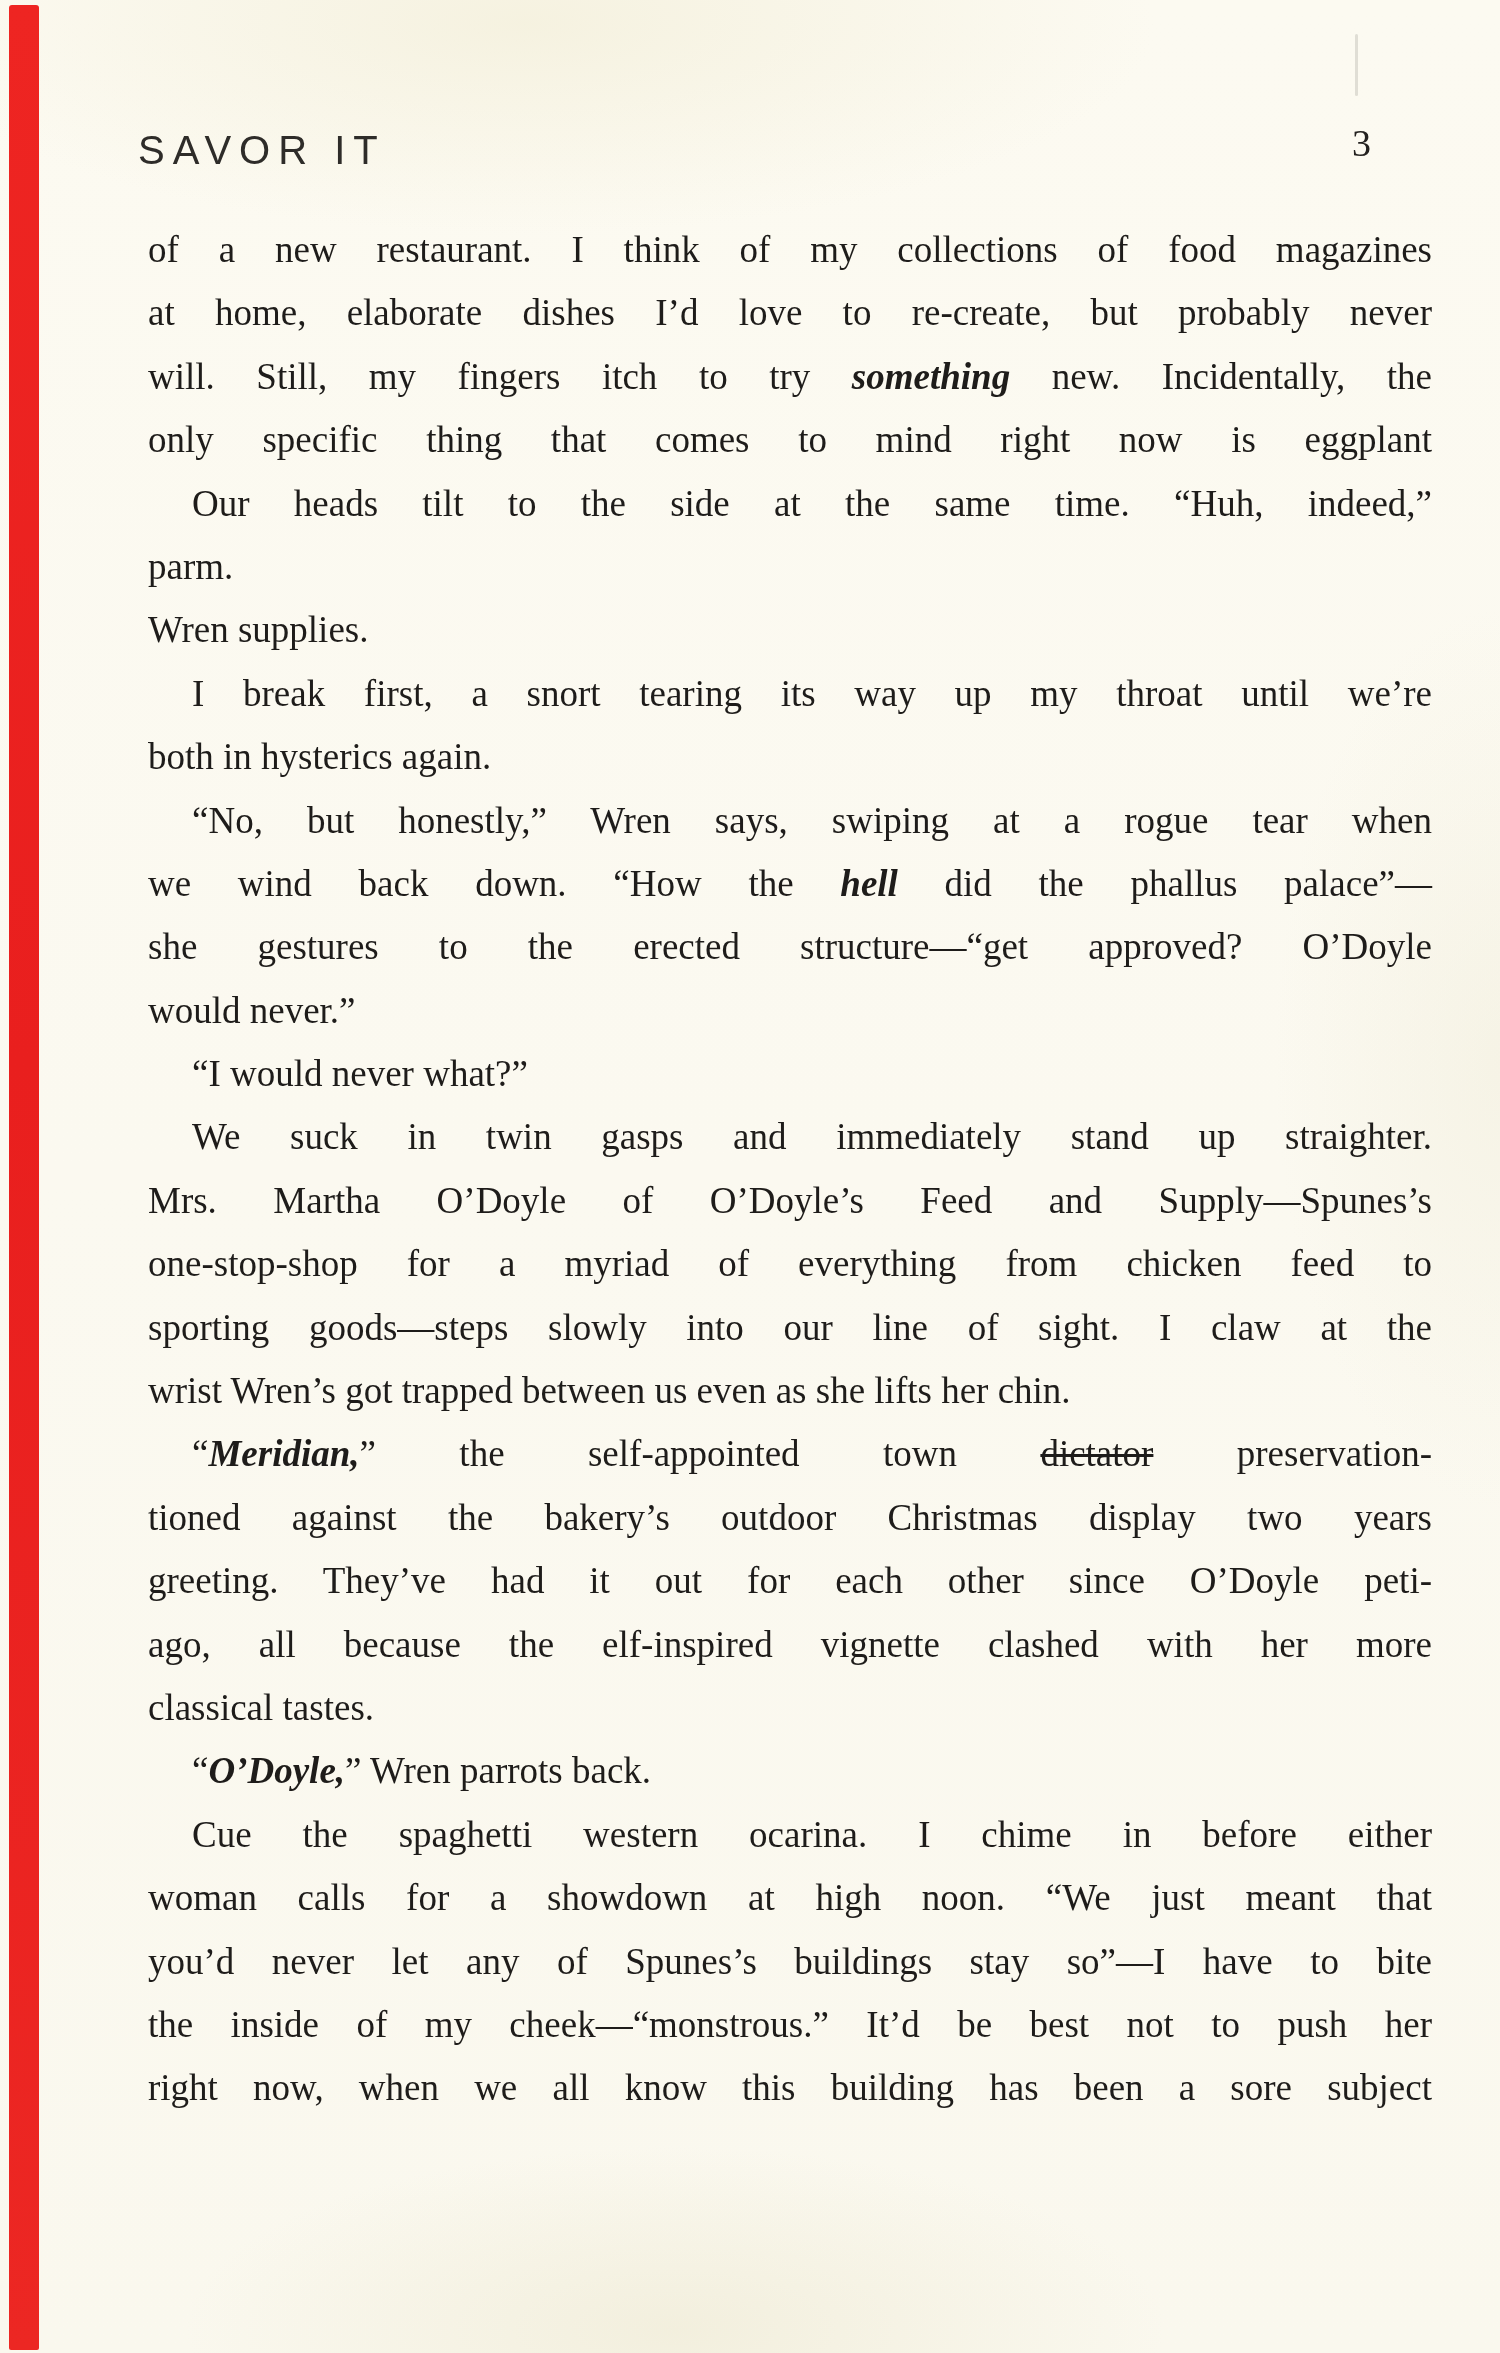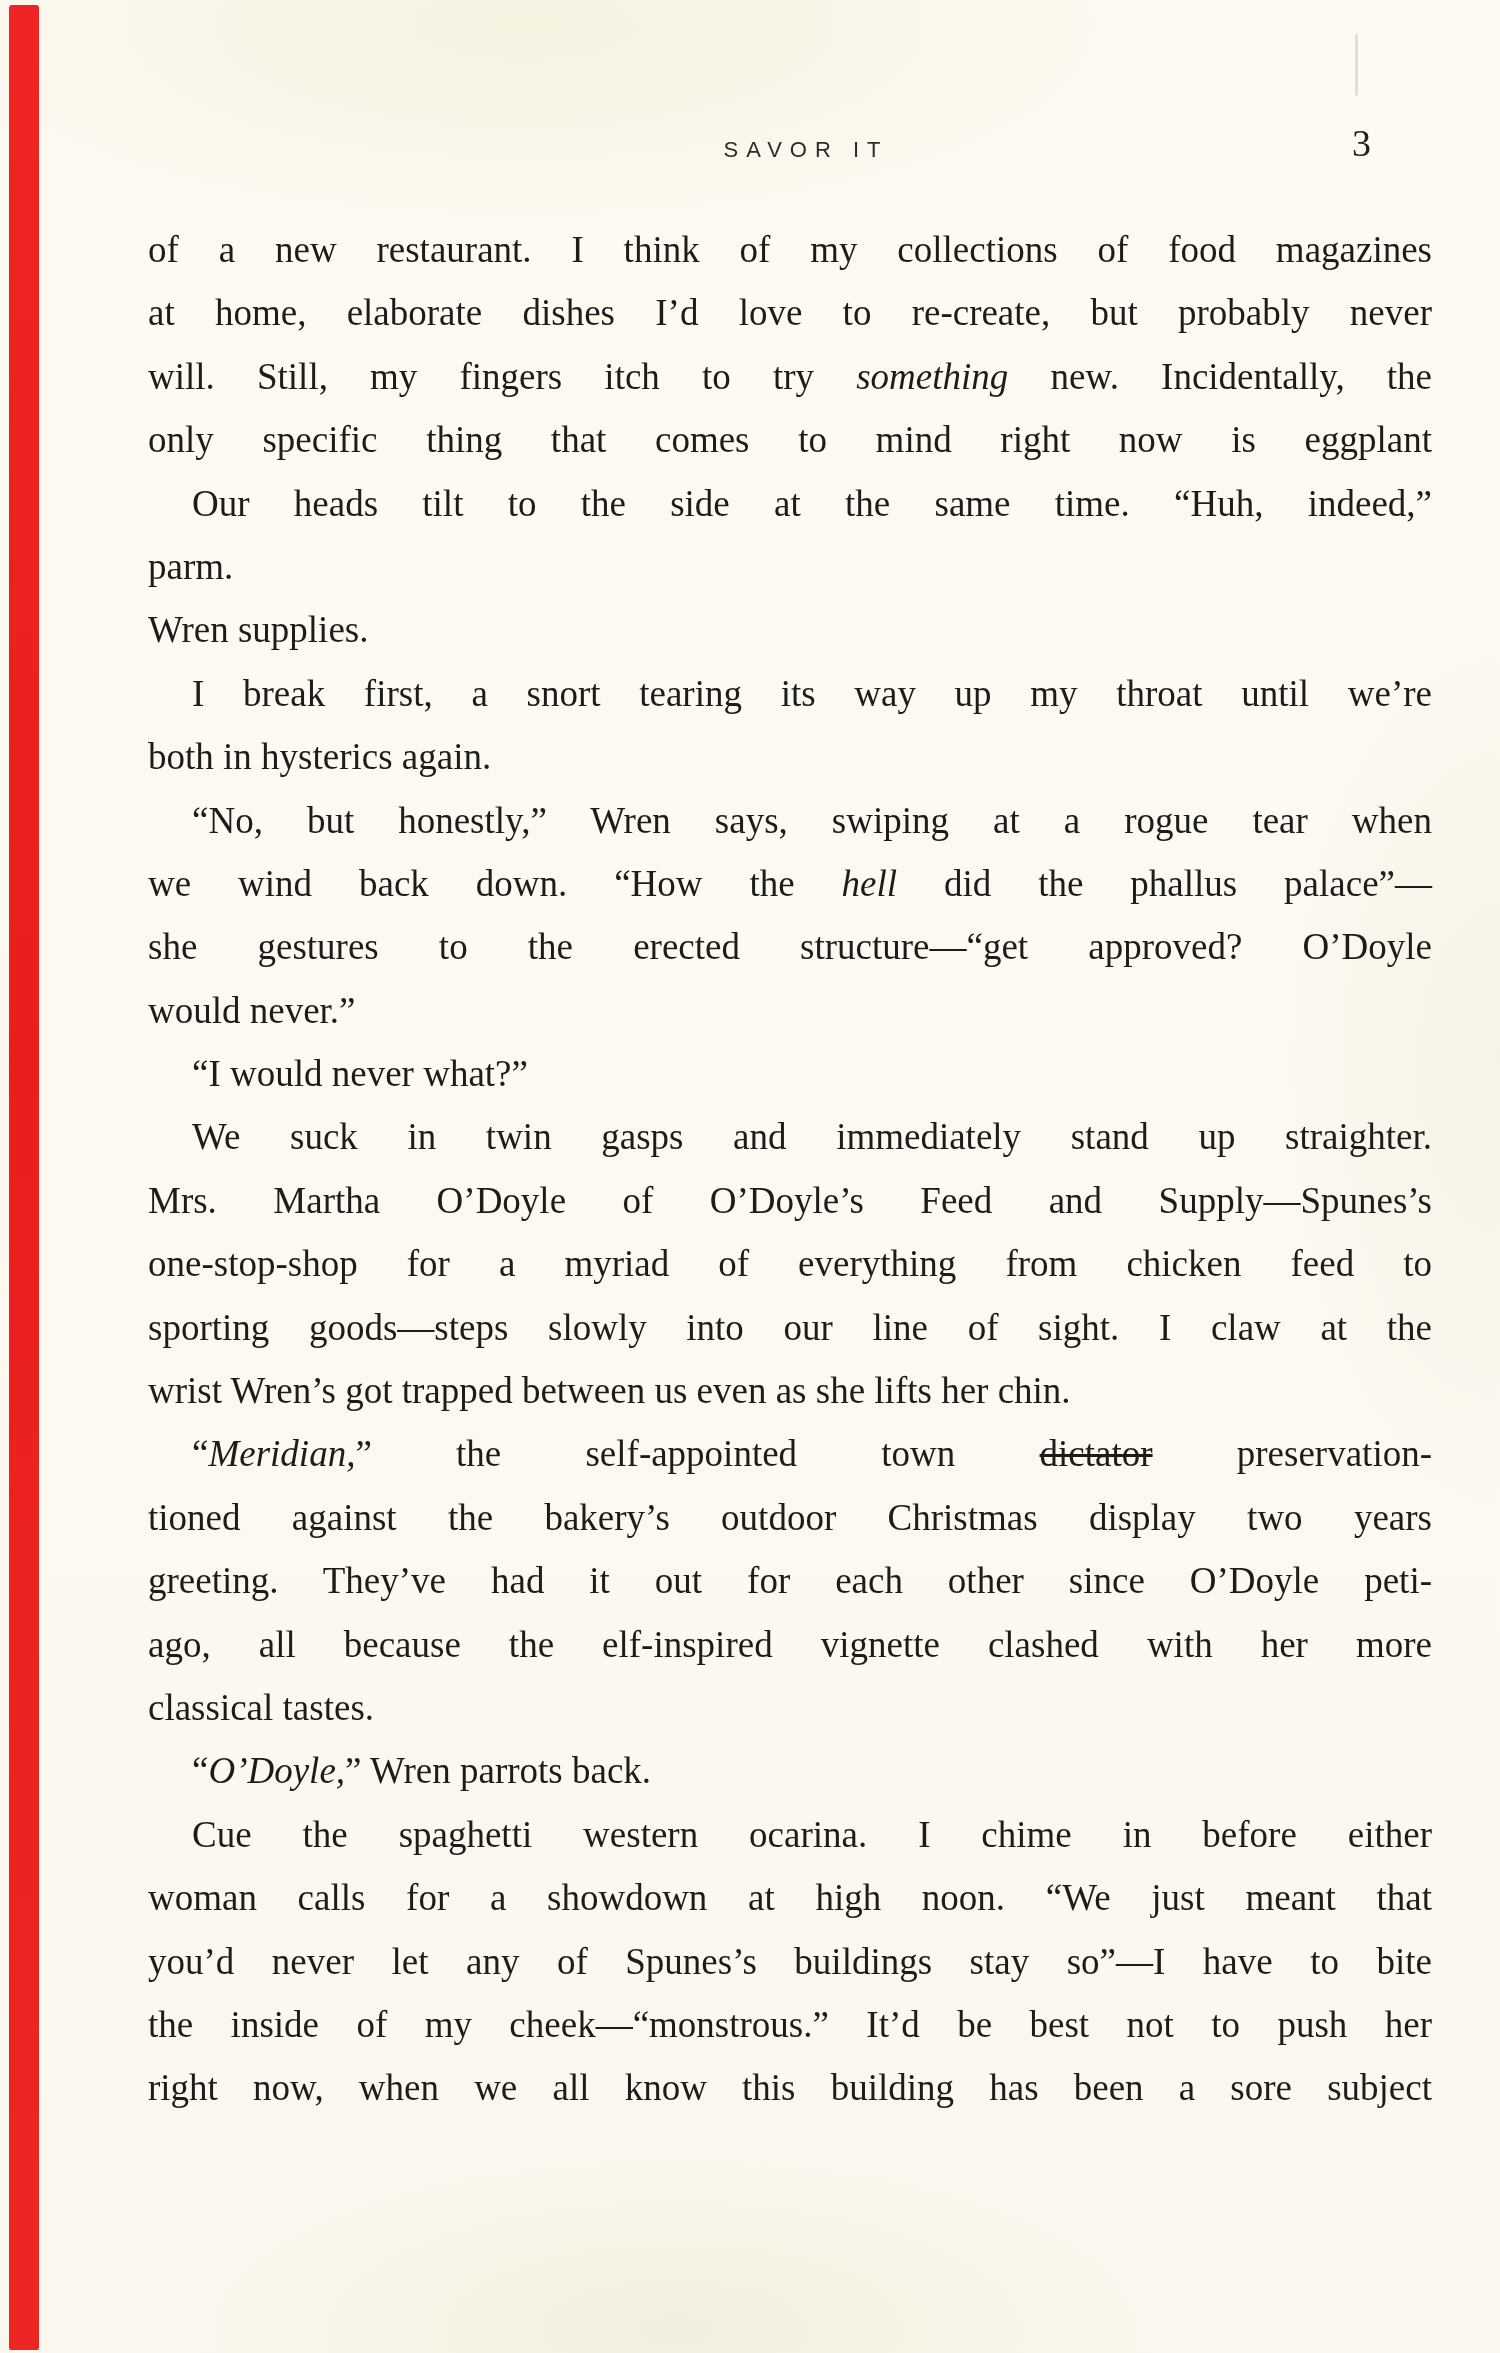--- a/index.html
+++ b/index.html
@@ -21,24 +21,23 @@
   }
   
   .spine {
     position: absolute;
     left: 9px; top: 5px; bottom: 3px; width: 30px;
     background: linear-gradient(180deg, #ee2522 0%, #e91f1e 45%, #ec2723 100%);
     border-radius: 3px 3px 2px 2px;
   }
   .runhead {
     position: absolute;
-    left: 164px; top: 128px; width: 1284px; height: 44px;
-    text-align: center;
+    left: 138px; top: 128px; width: 1284px; height: 44px;
     font-family: "Liberation Sans", sans-serif;
-    font-size: 22px; line-height: 44px;
+    font-size: 40px; line-height: 44px;
     letter-spacing: 8px;
     color: #2e2c29;
   }
   .pagenum {
     position: absolute;
     left: 1352px; top: 118px; width: 60px; height: 50px;
     font-family: "Liberation Serif", serif;
     font-size: 38px; line-height: 50px;
     color: #242220;
   }
@@ -54,21 +53,21 @@
     font-size: 37px;
   }
   .line {
     height: 63.4px; line-height: 63.4px;
     text-align: justify;
     text-align-last: justify;
     white-space: nowrap;
   }
   .line.noj { text-align-last: left; }
   .line.indent { padding-left: 44px; }
-  .it { font-style: italic; }
+  .it { font-style: italic; font-weight: bold; }
   .st { text-decoration: line-through; text-decoration-thickness: 3px; }
 </style>
 </head>
 <body>
 
 <div class="page">
   <div class="spine"></div>
   <div class="artifact"></div>
   <div class="runhead">SAVOR IT</div>
   <div class="pagenum">3</div>

